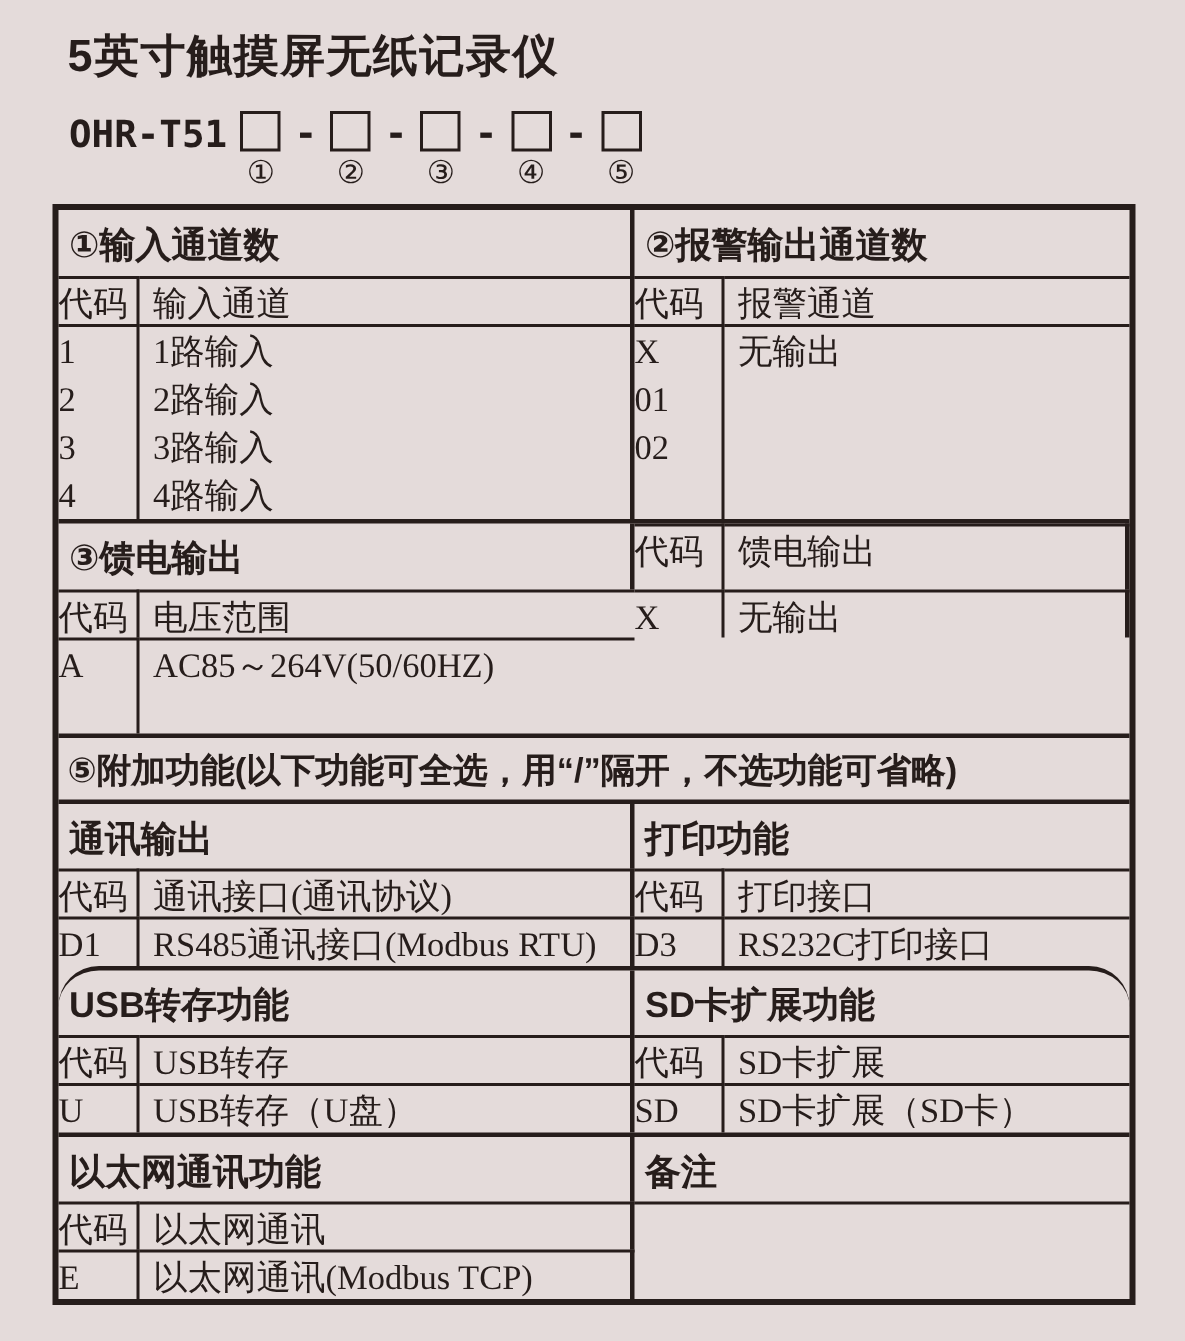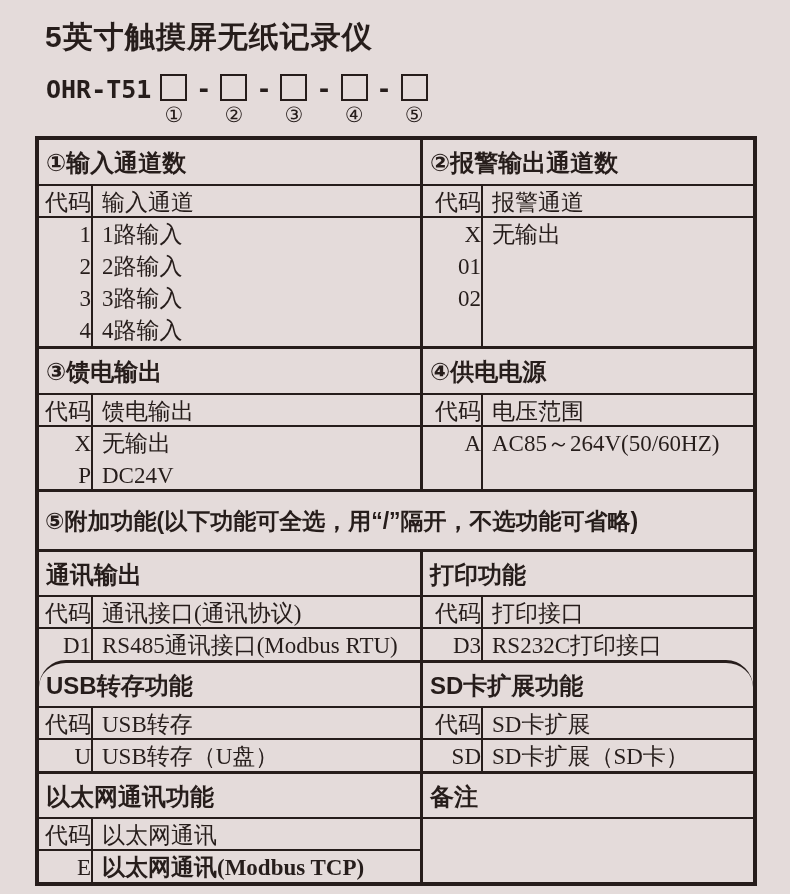--- a/index.html
+++ b/index.html
@@ -74,36 +74,36 @@
   .t{border-top:2px solid var(--ink);}
   .h{
     font-family:"Liberation Sans","DejaVu Sans",sans-serif;
     font-weight:bold;
     font-size:24px;
     display:flex;align-items:center;
     padding:2px 4px 0 7px;
   }
   .code{
     font-size:23px;
-    text-align:right;
+    text-align:left;
     line-height:31px;
     padding-top:1px;
   }
   .desc{
     font-size:23px;
     line-height:31px;
     padding:1px 0 0 9px;
   }
   .lines div{height:32px;line-height:32px;}
   .banner{
     border-top:3px solid var(--ink);
     font-family:"Liberation Sans","DejaVu Sans",sans-serif;
     font-weight:bold;
     font-size:23px;
-    height:60px;
+    height:44px;
     display:flex;align-items:center;
     padding:1px 2px 0 6px;
     white-space:nowrap;
   }
 </style>
 </head>
 <body>
 
 <div>
 
@@ -165,21 +165,20 @@
         <div>01</div>
         <div>02</div>
       </div>
       <div class="c t e desc lines">
         <div>无输出</div>
       </div>
     </div>
 
     <div class="sec g" style="grid-template-rows:44px 32px 64px;">
       <div class="c h m" style="grid-column:1/3;">③馈电输出</div>
-      <div class="c h e" style="grid-column:3/5;">④供电电源</div>
 
       <div class="c t code">代码</div>
       <div class="c t m desc">馈电输出</div>
       <div class="c t code">代码</div>
       <div class="c t e desc">电压范围</div>
 
       <div class="c t code lines">
         <div>X</div>
         <div>P</div>
       </div>
@@ -229,17 +228,17 @@
 
     <div class="sec g" style="grid-template-rows:43px 32px 33px;">
       <div class="c h m" style="grid-column:1/3;grid-row:1;">以太网通讯功能</div>
       <div class="c h e" style="grid-column:3/5;grid-row:1;">备注</div>
 
       <div class="c t code" style="grid-column:1;grid-row:2;">代码</div>
       <div class="c t m desc" style="grid-column:2;grid-row:2;">以太网通讯</div>
       <div class="c t e" style="grid-column:3/5;grid-row:2/4;"></div>
 
       <div class="c t code" style="grid-column:1;grid-row:3;">E</div>
-      <div class="c t m desc" style="grid-column:2;grid-row:3;font-weight:bold;">以太网通讯(Modbus TCP)</div>
+      <div class="c t m desc" style="grid-column:2;grid-row:3;">以太网通讯(Modbus TCP)</div>
     </div>
 
   </div>
 </div>
 
 </body></html>

